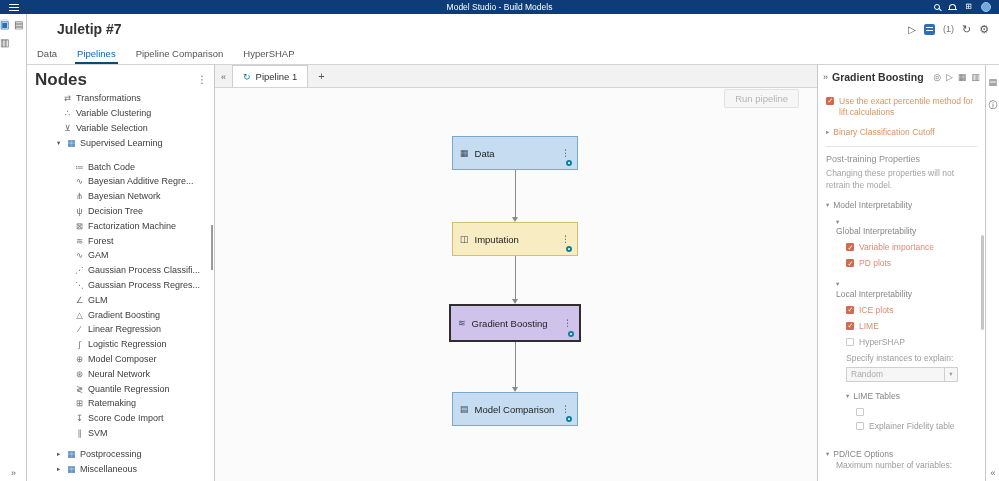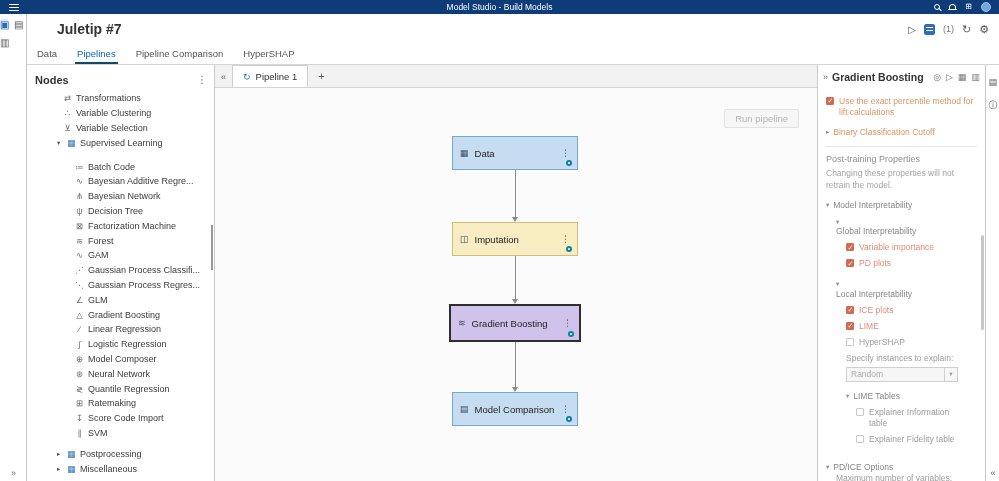--- a/index.html
+++ b/index.html
@@ -49,21 +49,21 @@
   .tabrow{position:absolute;left:27px;top:44px;width:972px;height:21px;background:#fff;
     border-bottom:1px solid #d4d4d4;display:flex;align-items:stretch;gap:16px;
     padding-left:8px;font-size:9.5px;color:#555;}
   .tab{display:flex;align-items:center;padding:0 2px;border-bottom:2px solid transparent;}
   .tab.active{color:#0766c2;border-bottom:2px solid #0c4a6e;}
 
   
   .nodes-panel{position:absolute;left:27px;top:65px;width:188px;height:416px;background:#fff;
     border-right:1px solid #c9c9c9;overflow:hidden;}
   .nodes-header{display:flex;align-items:center;padding:7px 7px 4px 8px;height:26px;}
-  .nodes-title{font-size:11px;font-weight:bold;color:#333;}
+  .nodes-title{font-size:17px;font-weight:bold;color:#333;}
   .nodes-menu{margin-left:auto;color:#666;font-size:10px;}
   .nrow{display:flex;align-items:center;height:14.8px;font-size:9px;color:#3c3c3c;white-space:nowrap;}
   .chev{flex:0 0 9px;color:#555;font-size:6.5px;text-align:left;}
   .nicon{flex:0 0 11px;color:#707070;font-size:8.5px;text-align:center;margin-right:3px;}
   .nlabel{overflow:hidden;text-overflow:ellipsis;}
   .row-item{padding-left:26px;}
   .row-group{padding-left:30px;}
   .row-child{padding-left:38px;}
   .row-group .nicon{color:#3a76b5;font-size:9px;}
   .mt{margin-top:6px;}
@@ -72,21 +72,21 @@
 
   
   .canvas{position:absolute;left:215px;top:65px;width:602px;height:416px;background:#fbfbfb;}
   .canvas-strip{height:23px;background:#f2f2f2;border-bottom:1px solid #d4d4d4;
     display:flex;align-items:flex-end;}
   .collapse-left{font-size:9px;color:#666;margin:0 6px 5px;}
   .ptab{height:22px;background:#fff;border:1px solid #cfcfcf;border-bottom:none;
     display:flex;align-items:center;padding:0 10px;font-size:9.5px;color:#333;gap:5px;}
   .ptab-icon{color:#0e7f99;font-size:9px;}
   .addtab{margin:0 0 5px 10px;color:#555;font-size:11px;}
-  .run-btn{position:absolute;right:18px;top:44px;font-size:9.5px;color:#b5b5b5;
+  .run-btn{position:absolute;right:18px;top:24px;font-size:9.5px;color:#b5b5b5;
     background:#f6f6f6;border:1px solid #e2e2e2;border-radius:2px;padding:3px 10px;}
 
   .pnode{position:absolute;width:126px;height:34px;display:flex;align-items:center;
     padding:0 7px;font-size:9.5px;color:#222;}
   .node-blue{background:#c6ddf1;border:1px solid #74a9d4;}
   .node-yellow{background:#f8ecc2;border:1px solid #d3bd74;}
   .node-purple{background:#cfc3ec;border:2px solid #2e2e2e;}
   .picon{margin-right:6px;color:#3b4a5a;font-size:9px;}
   .pmenu{margin-left:auto;color:#444;font-size:9px;}
   .pport{position:absolute;right:5px;bottom:3px;width:6px;height:6px;
@@ -468,21 +468,20 @@
       <span class="dd-caret">▾</span>
     </div>
 
     <div class="prow ind3 r-limetables exp">
       <span class="chev-r">▾</span>
       <span>LIME Tables</span>
     </div>
 
     <div class="prow ind4 r-cb">
       <span class="cb"></span>
-      <span class="lbl-off wrap-narrow">Explainer Information table</span>
     </div>
     <div class="prow ind4 r-cb">
       <span class="cb"></span>
       <span class="lbl-off wrap-narrow">Explainer Fidelity table</span>
     </div>
 
     <div class="prow ind1 r-pdice exp">
       <span class="chev-r">▾</span>
       <span>PD/ICE Options</span>
     </div>

